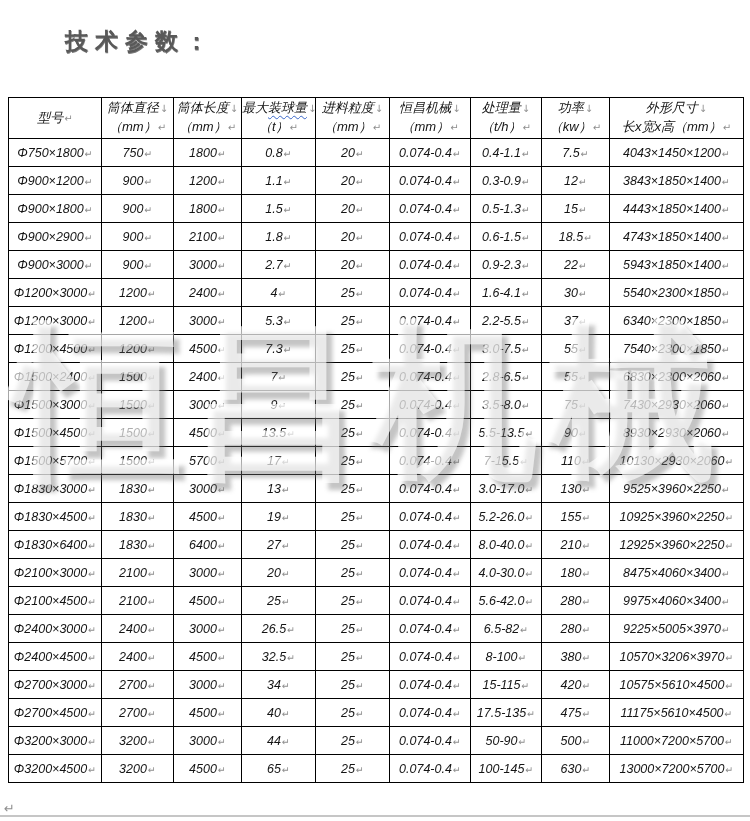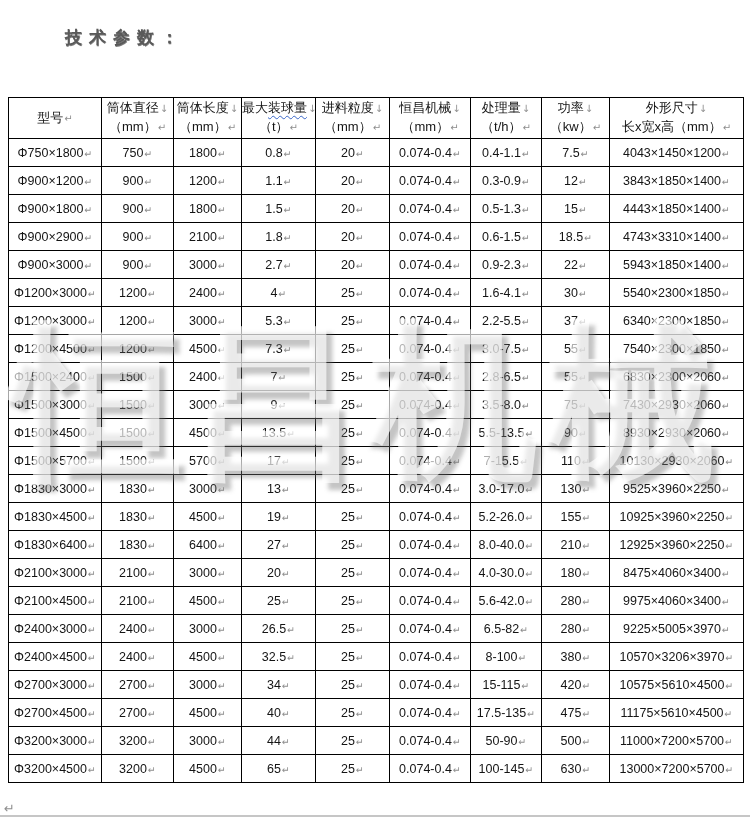--- a/index.html
+++ b/index.html
@@ -11,32 +11,33 @@
   }
   .page {
     position: relative;
     width: 750px; height: 821px;
     background: #ffffff;
     overflow: hidden;
   }
   .doc-title {
     position: absolute;
     left: 65px; top: 26px;
-    font-size: 17px;
+    font-size: 23px;
     font-weight: 900;
     letter-spacing: 7px;
     color: #595959;
     text-shadow: 0.5px 0.5px 0 #7a7a7a;
   }
   table.params {
     position: absolute;
     left: 8px; top: 97px;
     width: 735px;
     border-collapse: collapse;
     table-layout: fixed;
+    font-style: italic;
   }
   table.params td, table.params th {
     border: 1px solid #000000;
     text-align: center;
     vertical-align: middle;
     font-weight: normal;
     background: transparent;
   }
   table.params th {
     height: 40px;
@@ -194,21 +195,21 @@
         </tr>
         <tr>
           <td><span>Φ900×2900</span><span class="cellmark">↵</span></td>
           <td><span>900</span><span class="cellmark">↵</span></td>
           <td><span>2100</span><span class="cellmark">↵</span></td>
           <td><span>1.8</span><span class="cellmark">↵</span></td>
           <td><span>20</span><span class="cellmark">↵</span></td>
           <td><span>0.074-0.4</span><span class="cellmark">↵</span></td>
           <td><span>0.6-1.5</span><span class="cellmark">↵</span></td>
           <td><span>18.5</span><span class="cellmark">↵</span></td>
-          <td><span>4743×3310×1400</span><span class="cellmark">↵</span></td>
+          <td><span>4743×1850×1400</span><span class="cellmark">↵</span></td>
         </tr>
         <tr>
           <td><span>Φ900×3000</span><span class="cellmark">↵</span></td>
           <td><span>900</span><span class="cellmark">↵</span></td>
           <td><span>3000</span><span class="cellmark">↵</span></td>
           <td><span>2.7</span><span class="cellmark">↵</span></td>
           <td><span>20</span><span class="cellmark">↵</span></td>
           <td><span>0.074-0.4</span><span class="cellmark">↵</span></td>
           <td><span>0.9-2.3</span><span class="cellmark">↵</span></td>
           <td><span>22</span><span class="cellmark">↵</span></td>

